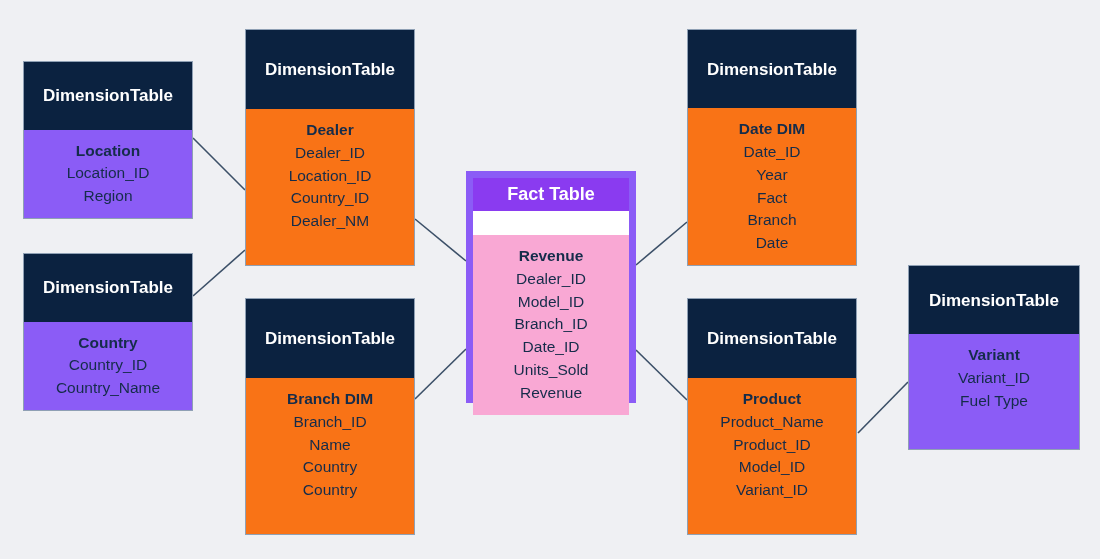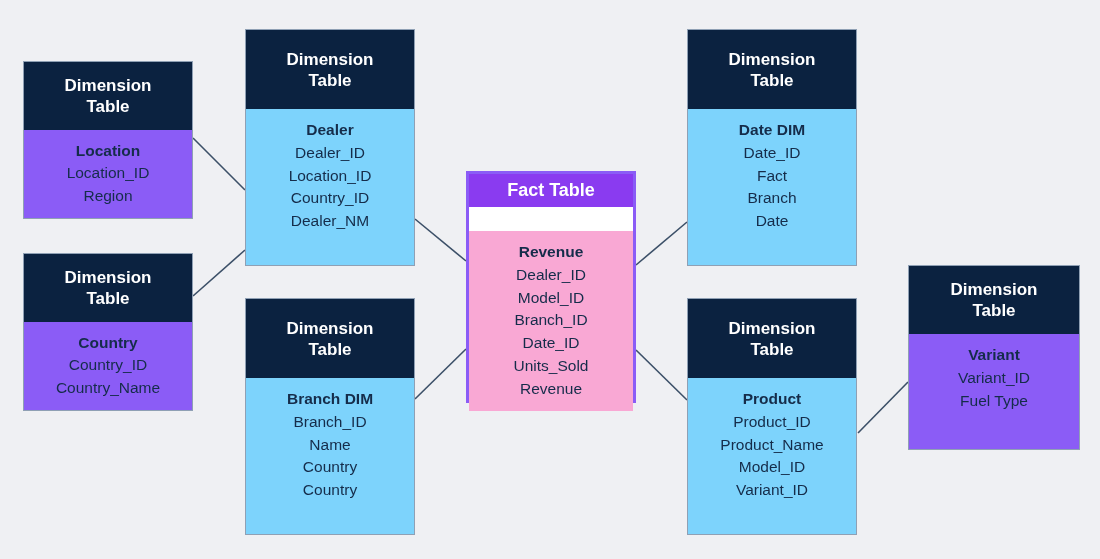--- a/index.html
+++ b/index.html
@@ -39,50 +39,50 @@
     background: #ffffff;
   }
   .node .hdr {
     background: #0b2240;
     color: #ffffff;
     font-weight: bold;
     font-size: 17px;
     line-height: 21px;
     text-align: center;
     display: flex;
-    flex-direction: column;
+    flex-direction: row;
     align-items: center;
     justify-content: center;
     padding: 6px 4px;
     box-sizing: border-box;
   }
   .node .body {
     flex: 1 1 auto;
-    background: #7dd3fc;
+    background: #f97316;
     color: #152c4a;
     text-align: center;
     font-size: 15.5px;
     line-height: 22.8px;
     padding: 10px 6px 10px 6px;
     box-sizing: border-box;
   }
   .node.tint .body {
     background: #8b5cf6;
   }
   .node .body .tname {
     font-weight: bold;
     display: block;
   }
   .node .body .fld {
     display: block;
   }
 
   
   .node.fact {
-    border: 3px solid #8b5cf6;
+    border: 7px solid #8b5cf6;
     gap: 24px;
   }
   .node.fact .hdr {
     background: #8a3bf0;
     font-size: 18px;
   }
   .node.fact .body {
     background: #f9a8d4;
   }
 
@@ -190,35 +190,36 @@
   </div>
 
   <div class="node" id="node-date">
     <div class="hdr">
       <span>Dimension</span>
       <span>Table</span>
     </div>
     <div class="body">
       <span class="tname">Date DIM</span>
       <span class="fld">Date_ID</span>
+      <span class="fld">Year</span>
       <span class="fld">Fact</span>
       <span class="fld">Branch</span>
       <span class="fld">Date</span>
     </div>
   </div>
 
   <div class="node" id="node-product">
     <div class="hdr">
       <span>Dimension</span>
       <span>Table</span>
     </div>
     <div class="body">
       <span class="tname">Product</span>
+      <span class="fld">Product_Name</span>
       <span class="fld">Product_ID</span>
-      <span class="fld">Product_Name</span>
       <span class="fld">Model_ID</span>
       <span class="fld">Variant_ID</span>
     </div>
   </div>
 
   <div class="node tint" id="node-variant">
     <div class="hdr">
       <span>Dimension</span>
       <span>Table</span>
     </div>

